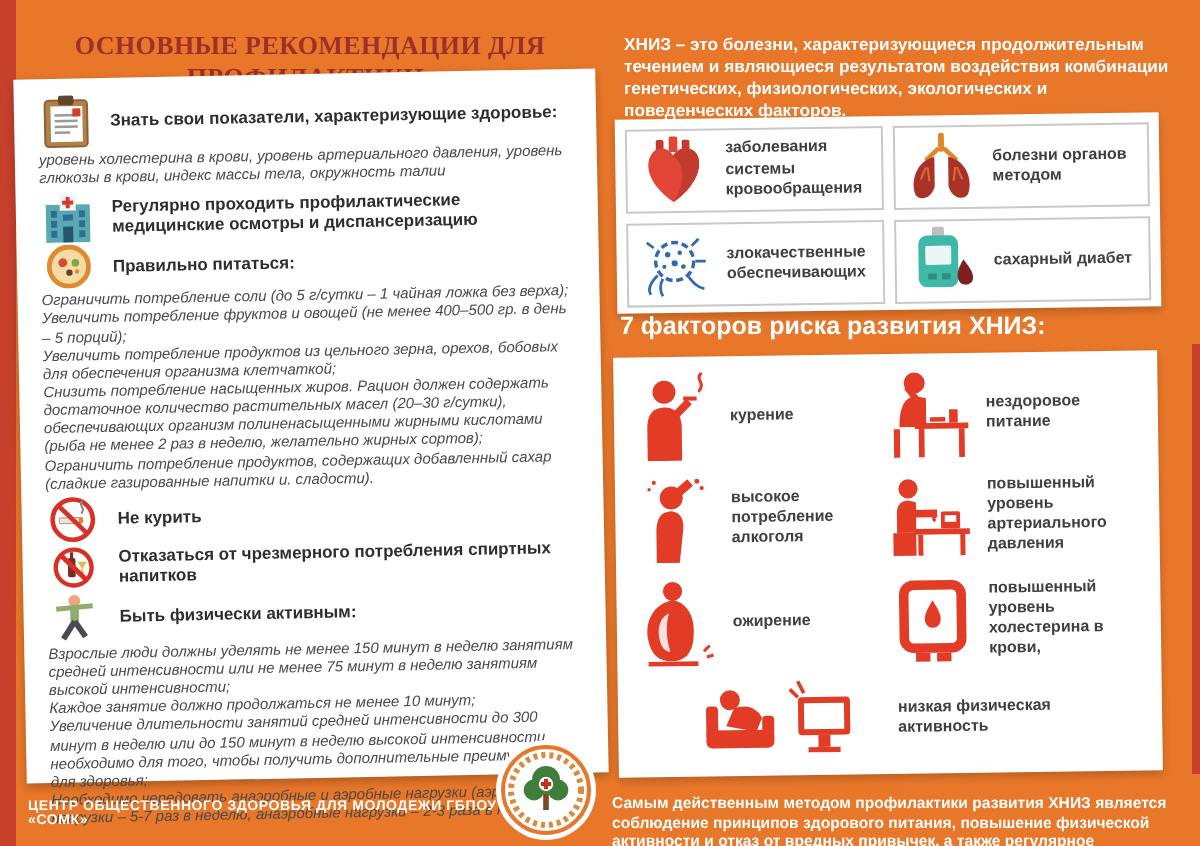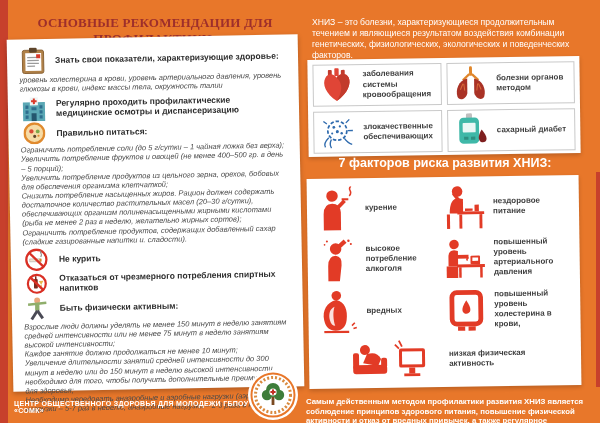--- a/index.html
+++ b/index.html
@@ -32,35 +32,35 @@
   }
   .footer-left{
     position:absolute; left:14px; top:400px; width:235px;
     color:#fff; font-weight:bold; font-size:7px; letter-spacing:.3px;
   }
   .logo{position:absolute; left:247px; top:369px; width:52px; height:52px;}
 
   
   .right-intro{
     position:absolute; left:312px; top:8px; width:278px;
-    color:#fff; font-weight:normal; font-size:8.6px; line-height:1.3;
+    color:#fff; font-weight:bold; font-size:8.6px; line-height:1.3;
   }
   .diseases-panel{
     position:absolute; left:308px; top:58px; width:272px; height:97px;
     background:#fff; transform:rotate(-0.8deg);
     box-shadow:0 2px 4px rgba(0,0,0,.2);
     padding:5px; box-sizing:border-box;
     display:grid; grid-template-columns:1fr 1fr; grid-template-rows:1fr 1fr; gap:5px;
   }
   .disease-cell{border:1px solid #C9C9C9; display:flex; align-items:center; gap:6px; padding:2px 3px;}
   .disease-icon{flex:0 0 40px; display:flex; justify-content:center;}
   .disease-label{font-weight:bold; font-size:8px; color:#3F3F3F; line-height:1.3;}
 
   .risk-header{
-    position:absolute; left:310px; top:156px; width:270px; text-align:center;
+    position:absolute; left:310px; top:156px; width:270px; text-align:left;
     color:#fff; font-weight:bold; font-size:12.5px; margin:0;
   }
   .risks-panel{
     position:absolute; left:308px; top:177px; width:272px; height:210px;
     background:#fff; transform:rotate(-0.8deg);
     box-shadow:0 2px 4px rgba(0,0,0,.2);
     padding:5px 8px; box-sizing:border-box;
     display:flex; flex-wrap:wrap; align-content:space-between;
   }
   .risk-cell{width:50%; display:flex; align-items:center; gap:6px; box-sizing:border-box; height:50px;}
@@ -338,21 +338,21 @@
     <div class="risk-cell">
       <span class="risk-icon">
         <svg width="44" height="44" viewBox="0 0 46 46" fill="#E23B26">
           <circle cx="21" cy="6.5" r="5"></circle>
           <path d="M21 11 C11 13 6 22 8 32 C9.5 40 14 43 20 43 C27 43 30.5 39 31.5 32 C33 22 30 13 21 11 Z"></path>
           <path d="M19 18 C14 20 12.5 26 14 32 C15 36 17 38 19.5 38 C17.5 32 17 24 19 18 Z" fill="#fff" opacity="0.85"></path>
           <rect x="8" y="43.2" width="26" height="2.4"></rect>
           <path d="M37 38 L40 35 M38.5 41 L42 40" stroke="#E23B26" stroke-width="1.6"></path>
         </svg>
       </span>
-      <div class="risk-label">вредных</div>
+      <div class="risk-label">ожирение</div>
     </div>
 
     <div class="risk-cell">
       <span class="risk-icon">
         <svg width="44" height="44" viewBox="0 0 46 46">
           <rect x="8" y="5" width="30" height="33" rx="5" fill="none" stroke="#E23B26" stroke-width="5"></rect>
           <path d="M23 13 C20 18 18 21.5 19.2 24.8 C20.5 28.2 25.5 28.2 26.8 24.8 C28 21.5 26 18 23 13 Z" fill="#E23B26"></path>
           <rect x="14" y="40.5" width="7.5" height="4.5" fill="#E23B26"></rect>
           <rect x="25" y="40.5" width="7.5" height="4.5" fill="#E23B26"></rect>
         </svg>

